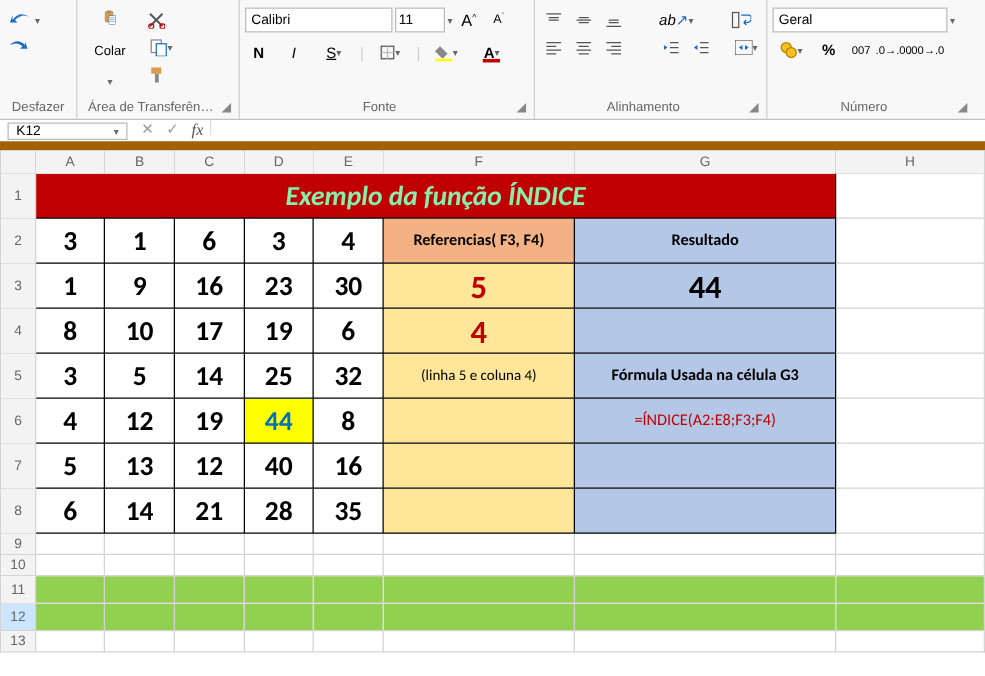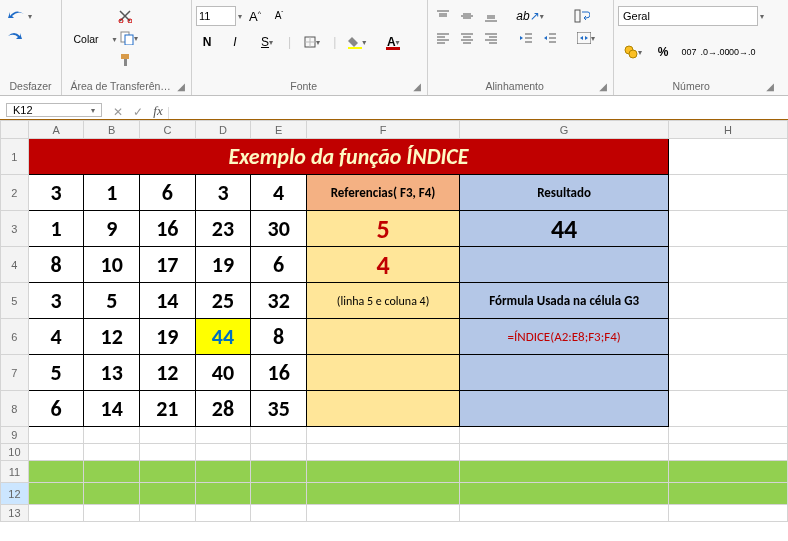--- a/index.html
+++ b/index.html
@@ -4,52 +4,52 @@
 <style>
   * { box-sizing: border-box; margin: 0; padding: 0; }
   body { font-family: "Segoe UI", sans-serif; font-size: 12px; background: #fff; width: 788px; height: 541px; overflow: hidden; }
   
   
   .ribbon { height: 96px; background: #f8f8f8; border-bottom: 1px solid #c0c0c0; display: flex; }
   .ribbon-group { border-right: 1px solid #d0d0d0; padding: 2px 4px; display: flex; flex-direction: column; justify-content: space-between; }
   .group-label { font-size: 10.5px; color: #666; text-align: center; white-space: nowrap; padding: 1px 0; }
   .group-body { flex: 1; display: flex; align-items: flex-start; gap: 4px; padding-top: 4px; }
   .icon-btn { display: inline-flex; align-items: center; justify-content: center; border: none; background: transparent; cursor: pointer; padding: 2px; }
-  .big-btn { flex-direction: row; width: 44px; height: 66px; font-size: 10.5px; gap: 14px; }
+  .big-btn { flex-direction: column; width: 44px; height: 66px; font-size: 10.5px; gap: 14px; }
   .dd-arrow { font-size: 8px; color: #666; }
   .vstack { display: flex; flex-direction: column; gap: 2px; }
   .hstack { display: flex; flex-direction: row; gap: 2px; align-items: center; }
   .font-select { width: 118px; height: 20px; font-size: 11px; border: 1px solid #bbb; padding: 0 4px; background: #fff; }
   .size-select { width: 40px; height: 20px; font-size: 11px; border: 1px solid #bbb; padding: 0 2px; background: #fff; }
   .small-btn { width: 22px; height: 20px; font-size: 12px; }
   .small-btn.withdd { width: 30px; }
   .corner { font-size: 10px; color: #888; text-align: right; padding-right: 2px; }
   
   
-  .formula-bar { height: 24px; border-bottom: 1px solid #a16207; display: flex; align-items: flex-end; }
+  .formula-bar { height: 24px; border-bottom: 7px solid #a16207; display: flex; align-items: flex-start; }
   .name-box { width: 96px; border: 1px solid #bbb; margin: 2px 6px 2px 6px; font-size: 11px; padding: 0 6px; display: flex; justify-content: space-between; align-items: center; background: #fff; }
   .fb-btn { width: 20px; display: flex; align-items: center; justify-content: center; color: #999; cursor: pointer; font-size: 12px; }
   .fx { font-style: italic; font-family: serif; font-size: 13px; color: #555; }
   .fb-input { flex: 1; border: none; border-left: 1px solid #ddd; padding: 0 6px; font-size: 11px; outline: none; }
   
   
   .sheet-wrap { position: relative; height: calc(541px - 96px - 24px - 2px); overflow: hidden; }
   table.sheet { border-collapse: collapse; table-layout: fixed; }
   .sheet th, .sheet td { border: 1px solid #d4d4d4; padding: 0; font-size: 11px; text-align: center; vertical-align: middle; overflow: hidden; }
   .sheet thead th { background: #f3f3f3; color: #666; font-weight: normal; height: 18px; position: sticky; top: 0; }
   .sheet tbody th { background: #f3f3f3; color: #666; font-weight: normal; width: 28px; position: sticky; left: 0; }
   .sheet thead th:first-child { width: 28px; background: #f3f3f3; }
   
   .colA, .colB, .colC, .colD, .colE { width: 56px; }
   .colF { width: 154px; }
   .colG { width: 210px; }
   .colH { width: 120px; }
   
   .data-row td { height: 36px; font-family: Calibri, sans-serif; font-size: 22px; font-weight: bold; border: 1px solid #000; background: #fff; }
-  .title-cell { background: #c00000 !important; color: #fef9c3; font-family: Calibri, sans-serif; font-size: 26px; font-weight: bold; font-style: italic; height: 36px; border: 1px solid #000 !important; margin-left: 34px; }
+  .title-cell { background: #c00000 !important; color: #86efac; font-family: Calibri, sans-serif; font-size: 26px; font-weight: bold; font-style: italic; height: 36px; border: 1px solid #000 !important; margin-left: 34px; }
   .hdr-f { background: #f4b183 !important; font-size: 13px !important; font-weight: bold; margin-top: 32px; }
   .hdr-g { background: #b4c7e7 !important; font-size: 13px !important; font-weight: bold; }
   .ref-val { background: #ffe699 !important; color: #c00000; font-size: 26px !important; }
   .ref-note { background: #ffe699 !important; font-size: 12px !important; font-weight: normal !important; }
   .ref-empty { background: #ffe699 !important; }
   .res-val { background: #b4c7e7 !important; font-size: 26px !important; }
   .res-label { background: #b4c7e7 !important; font-size: 13px !important; margin-top: 20px; }
   .res-formula { background: #b4c7e7 !important; color: #c00000; font-size: 13px !important; font-weight: normal !important; }
   .res-empty { background: #b4c7e7 !important; }
   .highlight { background: #ffff00 !important; color: #0070c0; }
@@ -119,20 +119,21 @@
     </div>
     <div class="hstack" style="justify-content:space-between">
       <div class="group-label" style="flex:1">Área de Transferên…</div>
       <span class="corner">◢</span>
     </div>
   </div>
 
   <div class="ribbon-group" style="width:236px">
     <div class="group-body vstack" style="width:100%;gap:6px">
       <div class="hstack">
+        <input class="font-select" value="Calibri" style="">
         <input class="size-select" value="11" style="">
         <span class="dd-arrow">▾</span>
         <button class="icon-btn small-btn" title="A^">
             <span style="font-size:13px">A<sup style="font-size:7px">^</sup></span>
           </button>
         <button class="icon-btn small-btn">
             <span style="font-size:10px">A<sup style="font-size:6px">ˇ</sup></span>
           </button>
       </div>
       <div class="hstack" style="gap:6px">
@@ -224,21 +225,21 @@
           <button class="icon-btn small-btn">
               <svg width="12" height="12">
                 <line x1="0" y1="2" x2="12" y2="2" stroke="#555"></line>
                 <line x1="4" y1="5" x2="12" y2="5" stroke="#555"></line>
                 <line x1="0" y1="8" x2="12" y2="8" stroke="#555"></line>
                 <line x1="4" y1="11" x2="12" y2="11" stroke="#555"></line>
               </svg>
             </button>
         </div>
       </div>
-      <div class="vstack" style="margin-left:9px">
+      <div class="vstack" style="margin-left:20px">
         <button class="icon-btn small-btn withdd">
             <span style="font-style:italic">ab</span>
             <span style="color:#1e6bc7">↗</span>
             <span class="dd-arrow">▾</span>
           </button>
         <div class="hstack">
           <button class="icon-btn small-btn">
               <svg width="12" height="12">
                 <path d="M3 6 L0 4 L0 8 Z" fill="#1e6bc7"></path>
                 <line x1="5" y1="2" x2="12" y2="2" stroke="#555"></line>
@@ -272,21 +273,21 @@
           </button>
       </div>
     </div>
     <div class="hstack" style="justify-content:space-between">
       <div class="group-label" style="flex:1">Alinhamento</div>
       <span class="corner">◢</span>
     </div>
   </div>
 
   <div class="ribbon-group" style="width:166px;border-right:none">
-    <div class="group-body vstack" style="width:100%;gap:16px">
+    <div class="group-body vstack" style="width:100%;gap:4px">
       <div class="hstack" style="width:100%">
         <input class="font-select" style="width: 140px;" value="Geral">
         <span class="dd-arrow">▾</span>
       </div>
       <div class="hstack" style="gap:4px">
         <button class="icon-btn small-btn withdd">
             <svg width="14" height="14">
               <circle cx="5" cy="5" r="4" fill="#fbbf24" stroke="#b08400"></circle>
               <circle cx="9" cy="9" r="4" fill="#fbbf24" stroke="#b08400"></circle>
             </svg>

